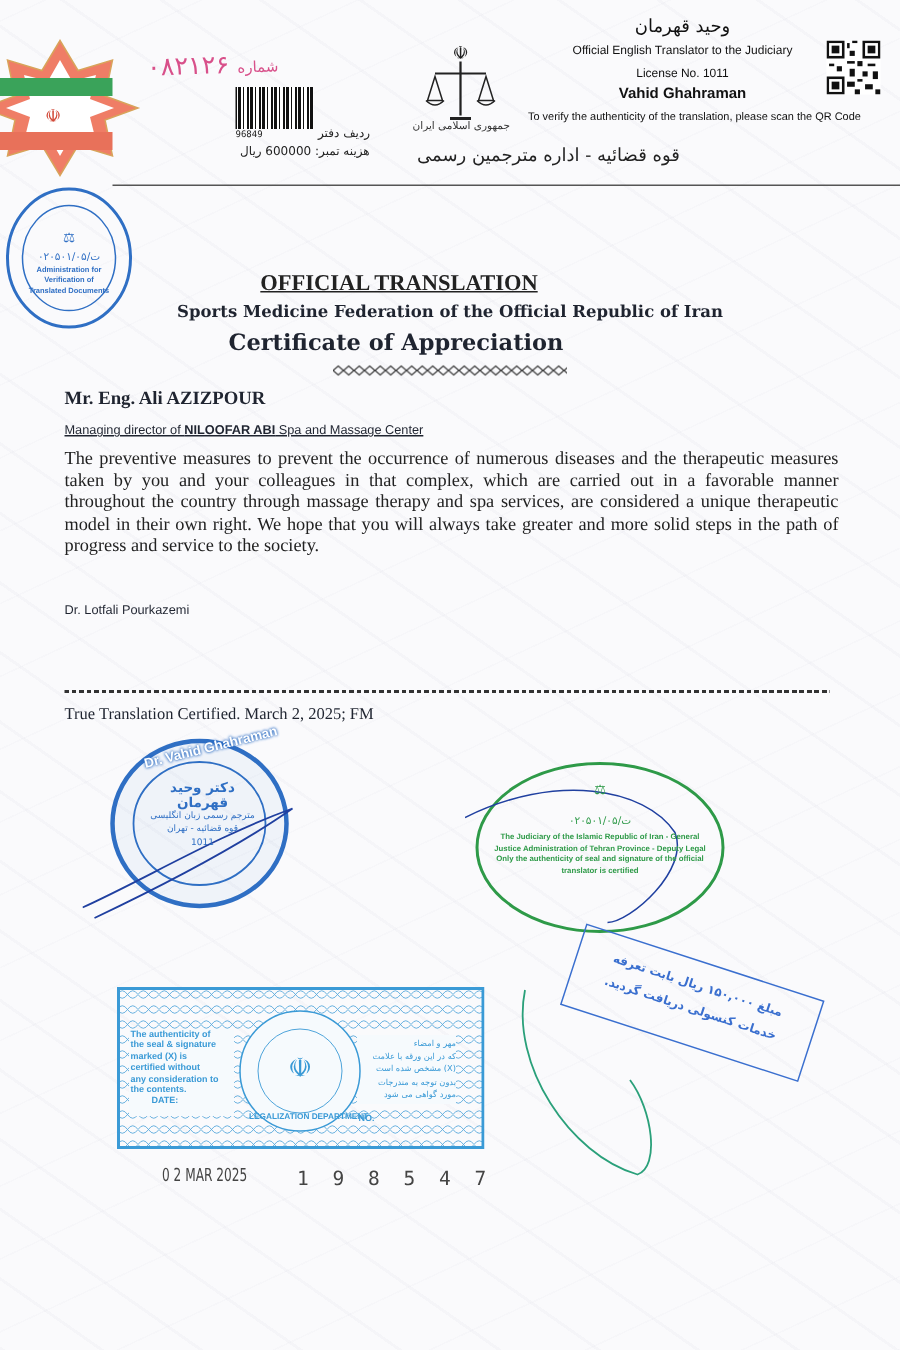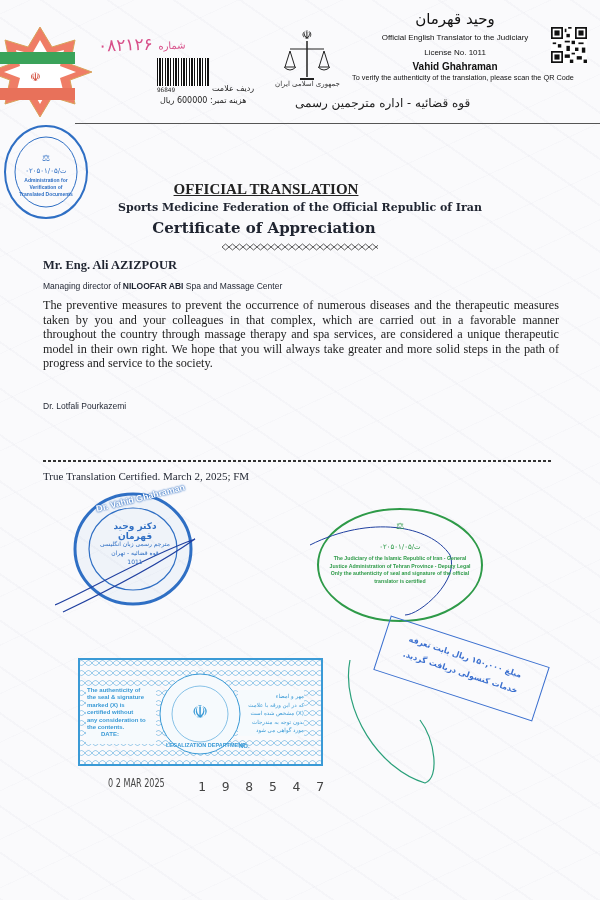--- a/index.html
+++ b/index.html
@@ -15,38 +15,38 @@
   .flag-green { left:0; top:52px; width:75px; height:12px; background:#3aa35a; }
   .flag-red { left:0; top:88px; width:75px; height:12px; background:#e8715a; }
   .emblem-small { left:30px; top:70px; font-size:12px; color:#d24b3a; }
   .serial { left:98px; top:34px; font-family:"DejaVu Sans", sans-serif; font-size:17px; color:#d8508a; letter-spacing:2px; transform:rotate(-2deg); }
   .barcode { left:157px; top:58px; width:52px; height:28px;
     background:repeating-linear-gradient(90deg,#111 0 1px,#fff 1px 2px,#111 2px 4px,#fff 4px 5px,#111 5px 6px,#fff 6px 8px); }
   .barcode-num { left:157px; top:86px; font-family:"DejaVu Sans Mono", monospace; font-size:6px; color:#222; }
   .fa-row { font-family:"DejaVu Sans", sans-serif; font-size:8px; color:#222; direction:rtl; }
   .judiciary-emblem { left:282px; top:22px; width:50px; height:70px; }
   .judiciary-caption { left:275px; top:80px; font-size:7px; direction:rtl; color:#333; }
-  .judiciary-title { left:295px; top:96px; font-size:12px; direction:rtl; color:#222; }
+  .judiciary-title { left:278px; top:96px; font-size:12px; direction:rtl; color:#222; }
   .hdr-right { left:360px; top:10px; width:190px; text-align:center; font-family:"Liberation Sans", sans-serif; color:#111; }
-  .hdr-right .fa { font-size:15px; font-family:"DejaVu Sans", sans-serif; }
+  .hdr-right .fa { font-size:12px; font-family:"DejaVu Sans", sans-serif; }
   .hdr-right .l1 { font-size:8px; margin-top:5px; }
   .hdr-right .l2 { font-size:8px; margin-top:6px; }
   .hdr-right .l3 { font-size:10px; font-weight:bold; margin-top:4px; }
   .verify { left:352px; top:73px; font-family:"Liberation Sans", sans-serif; font-size:7.3px; color:#111; }
   .qr { left:551px; top:27px; width:36px; height:36px; background:#fff; }
   .rule { left:75px; top:123px; width:525px; height:1px; background:#555; }
   
   .stamp-blue { left:2px; top:123px; width:88px; height:98px; }
   
   .t-official { left:0; width:532px; top:181px; text-align:center; font-family:"Liberation Serif", serif; font-weight:bold; font-size:15px; text-decoration:underline; color:#222; }
   .t-fed { left:0; width:600px; top:201px; text-align:center; font-family:"DejaVu Serif", serif; font-weight:bold; font-size:11px; }
   .t-cert { left:0; width:528px; top:219px; text-align:center; font-family:"DejaVu Serif", serif; font-weight:bold; font-size:15px; }
   
   .recipient { left:43px; top:258px; font-family:"Liberation Serif", serif; font-weight:bold; font-size:12.5px; }
-  .role { left:43px; top:281px; font-family:"Liberation Sans", sans-serif; font-size:8.5px; }
+  .role { left:43px; top:281px; font-family:"Liberation Sans", sans-serif; font-size:8.5px;text-decoration:underline; }
   .role b { font-weight:bold; }
   .para { left:43px; top:298px; width:516px; font-family:"Liberation Serif", serif; font-size:12.2px; line-height:14.6px; text-align:justify; color:#222; }
   .signer { left:43px; top:401px; font-family:"Liberation Sans", sans-serif; font-size:8.5px; }
   .signer-title { left:43px; top:419px; width:520px; font-family:"Liberation Sans", sans-serif; font-size:8.5px; line-height:14px; }
   .dash { left:43px; top:460px; width:510px; height:2px; background:repeating-linear-gradient(90deg,#333 0 3px,transparent 3px 5px); }
   .certified { left:43px; top:470px; font-family:"Liberation Serif", serif; font-size:11px; }
   
   .stamp-round { left:55px; top:487px; width:150px; height:140px; }
   .stamp-green { left:310px; top:505px; width:180px; height:130px; }
   .legal { left:78px; top:658px; width:245px; height:108px; }
@@ -65,21 +65,21 @@
   </svg>
   <div class="abs flag-green"></div>
   <div class="abs flag-red"></div>
   <div class="abs emblem-small">☫</div>
 
   <div class="abs serial">
     <span>۰۸۲۱۲۶</span> <span style="font-size:10px">شماره</span>
   </div>
   <div class="abs barcode"></div>
   <div class="abs barcode-num">96849</div>
-  <div class="abs fa-row" style="left:212px; top:84px;">ردیف علامت</div>
+  <div class="abs fa-row" style="left:212px; top:84px;">ردیف دفتر</div>
   <div class="abs fa-row" style="left:160px; top:96px;">هزینه تمبر: 600000 ریال</div>
 
   <svg class="abs judiciary-emblem" viewBox="0 0 50 60">
     <text x="25" y="12" font-size="12" text-anchor="middle" fill="#222">☫</text>
     <line x1="25" y1="14" x2="25" y2="50" stroke="#222" stroke-width="1.5"></line>
     <line x1="8" y1="22" x2="42" y2="22" stroke="#222" stroke-width="1.2"></line>
     <path d="M3 40 L8 24 L13 40 Z M37 40 L42 24 L47 40 Z" fill="none" stroke="#222" stroke-width="1"></path>
     <path d="M2 40 Q8 46 14 40 M36 40 Q42 46 48 40" fill="none" stroke="#222" stroke-width="1"></path>
     <line x1="18" y1="52" x2="32" y2="52" stroke="#222" stroke-width="2"></line>
   </svg>

